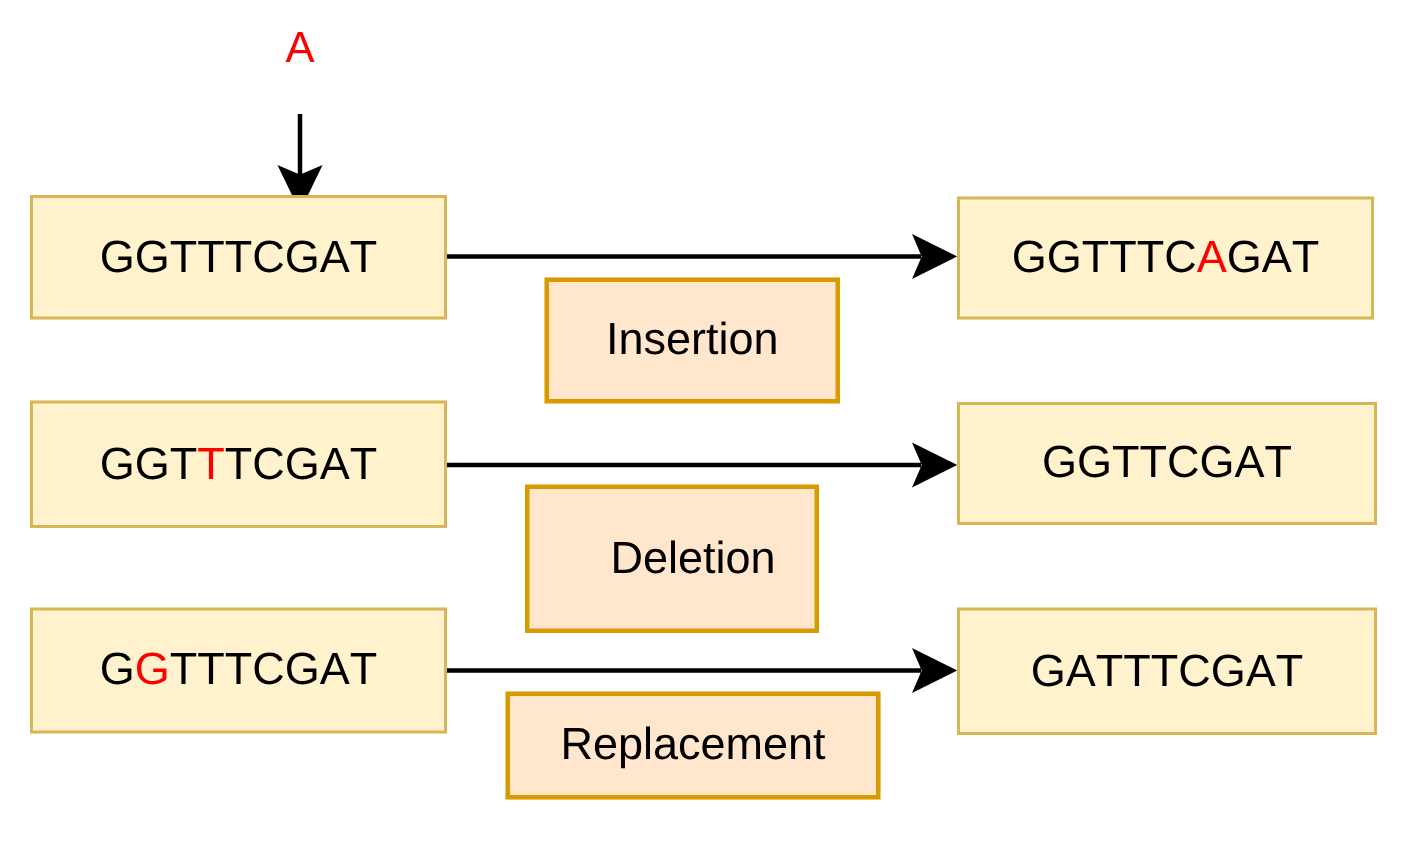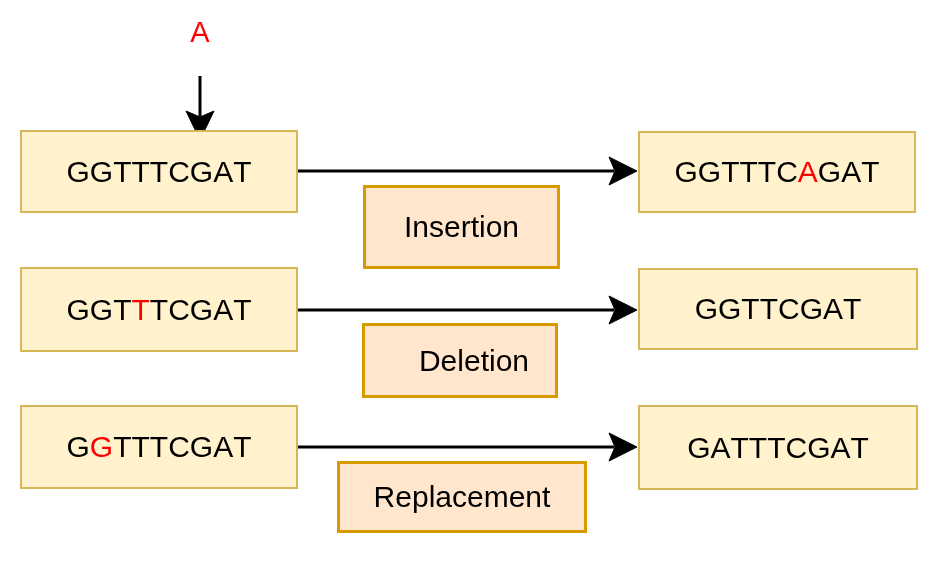--- a/index.html
+++ b/index.html
@@ -124,21 +124,21 @@
   <div class="box seq-box" style="left:638px; top:268px; width:280px; height:82px;">
       <span>G</span>
       <span>G</span>
       <span>T</span>
       <span>T</span>
       <span>C</span>
       <span>G</span>
       <span>A</span>
       <span>T</span>
     </div>
-  <div class="box label-box" style="left:362px; top:323px; width:196px; height:75px;padding-left:28px;">Deletion</div>
+  <div class="box label-box" style="left:350px; top:323px; width:196px; height:99px;padding-left:28px;">Deletion</div>
 
   <div class="box seq-box" style="left:20px; top:405px; width:278px; height:84px;">
       <span>G</span>
       <span style="color: rgb(255, 0, 0);">G</span>
       <span>T</span>
       <span>T</span>
       <span>T</span>
       <span>C</span>
       <span>G</span>
       <span>A</span>

